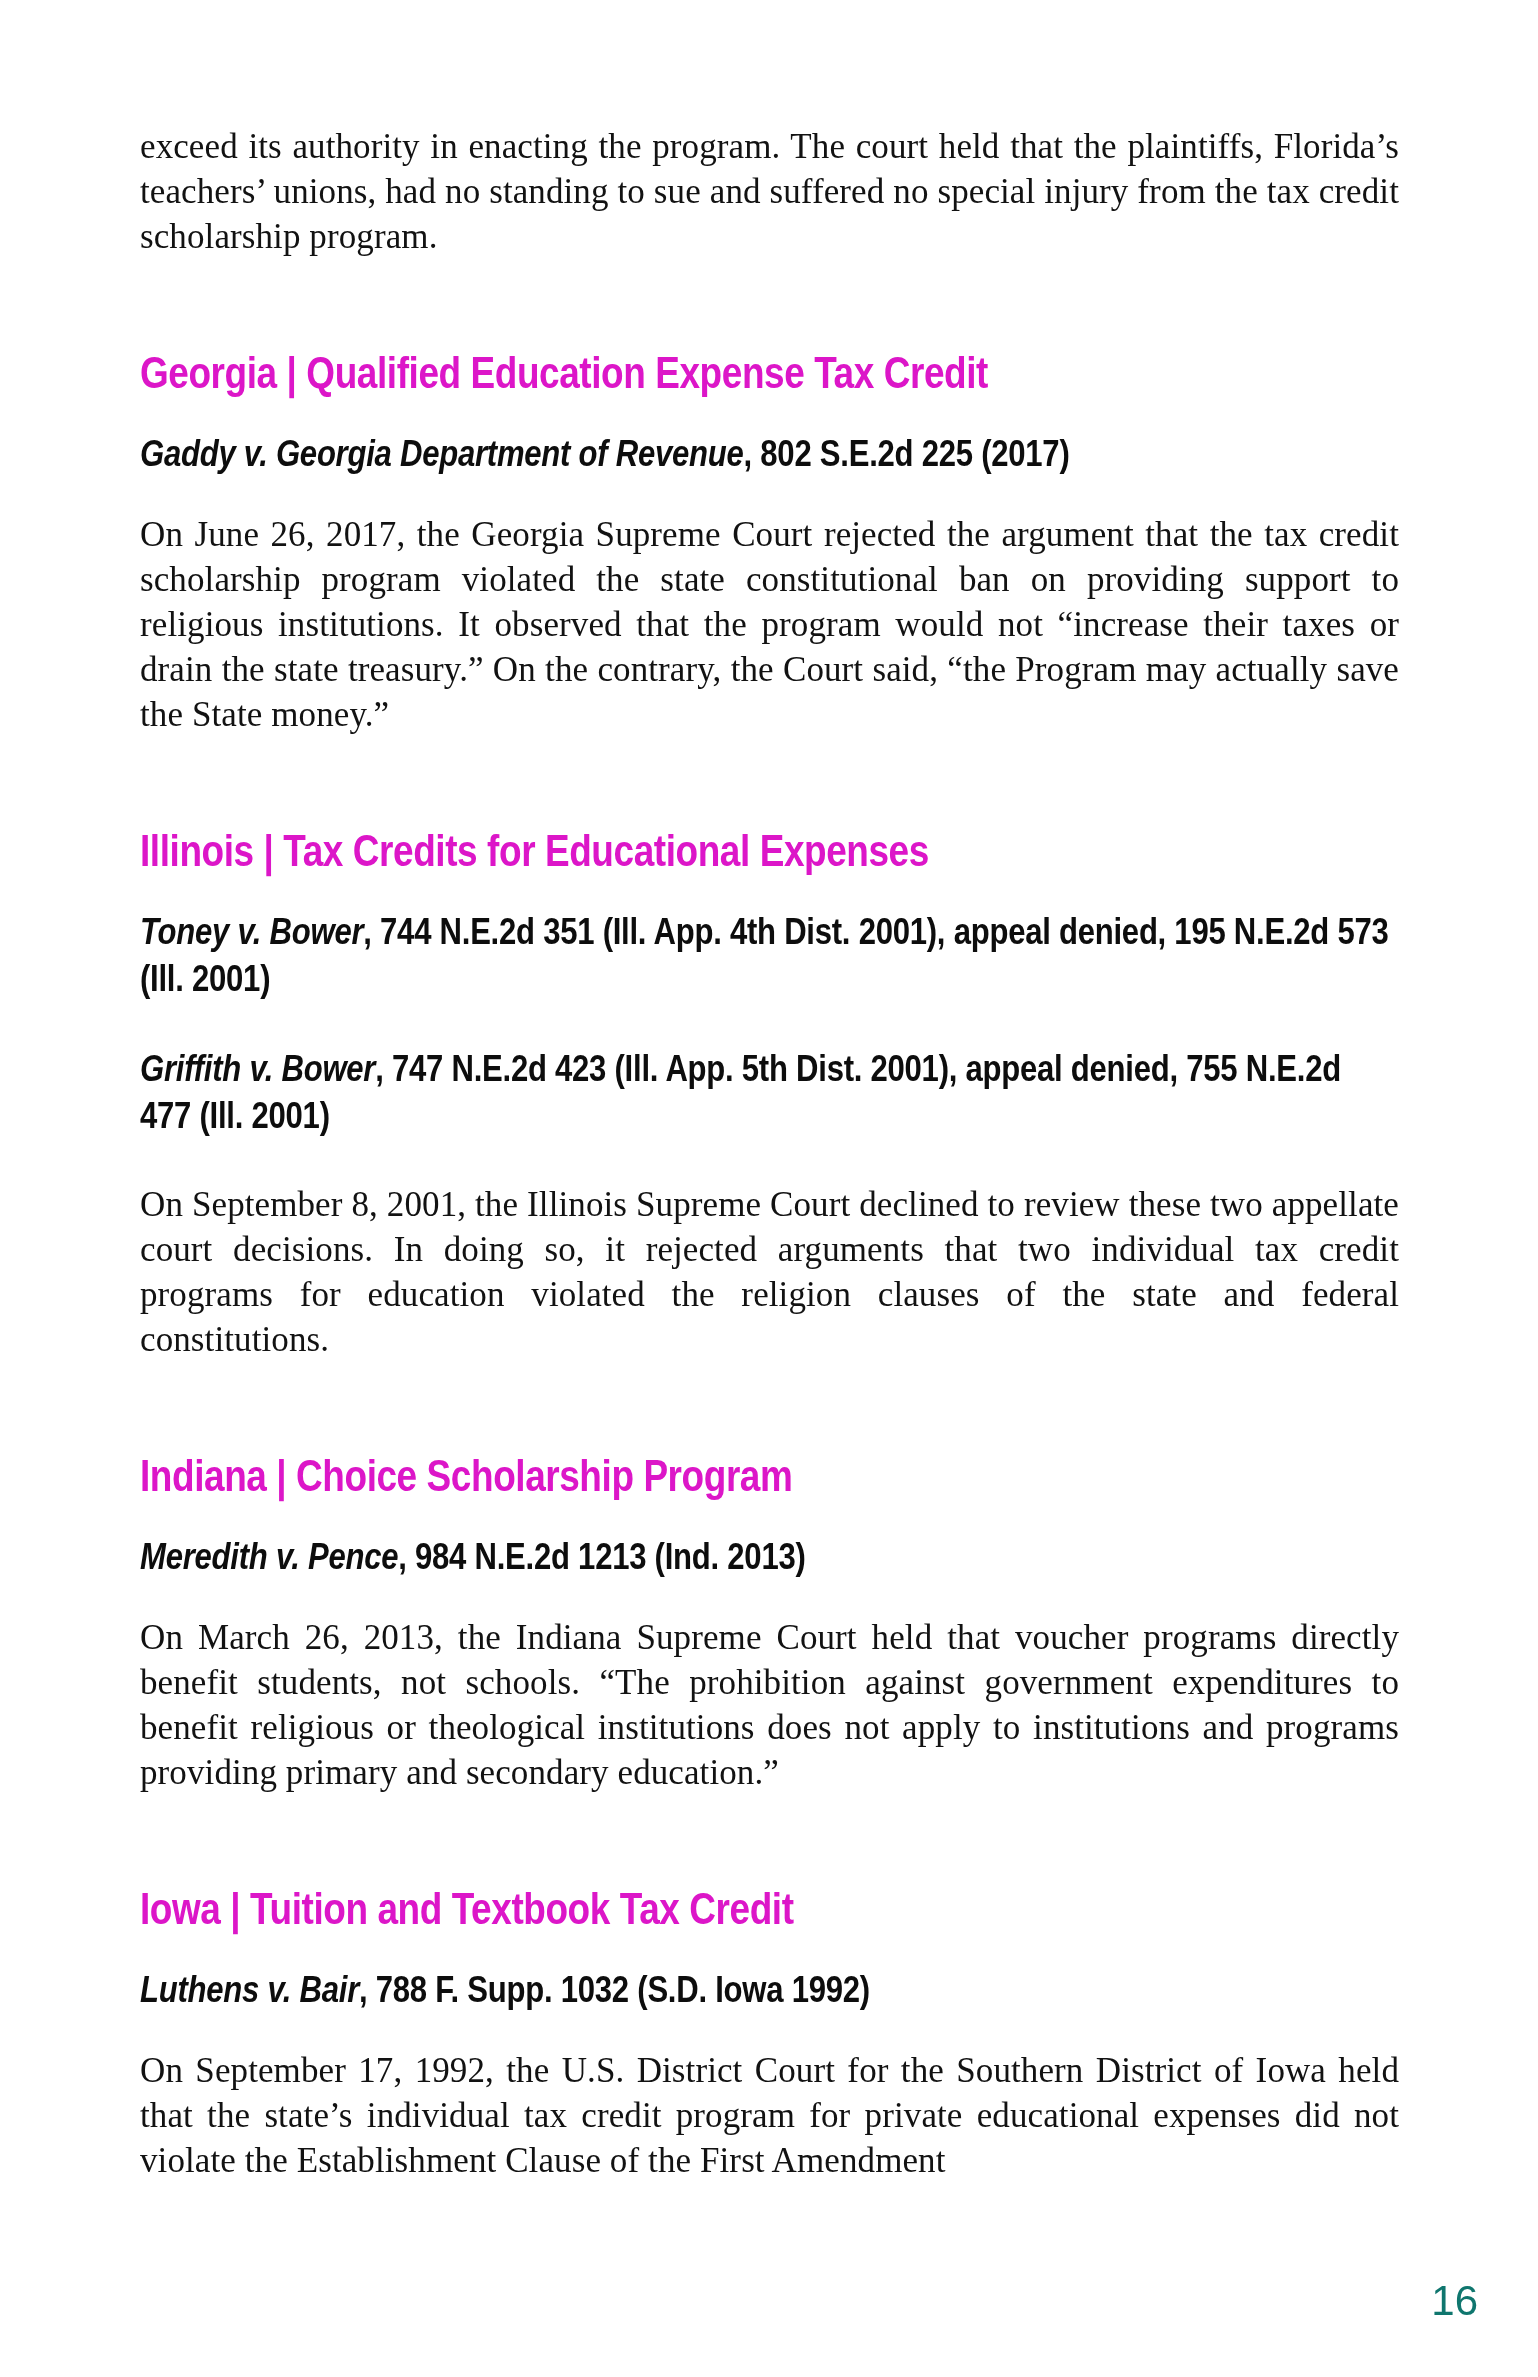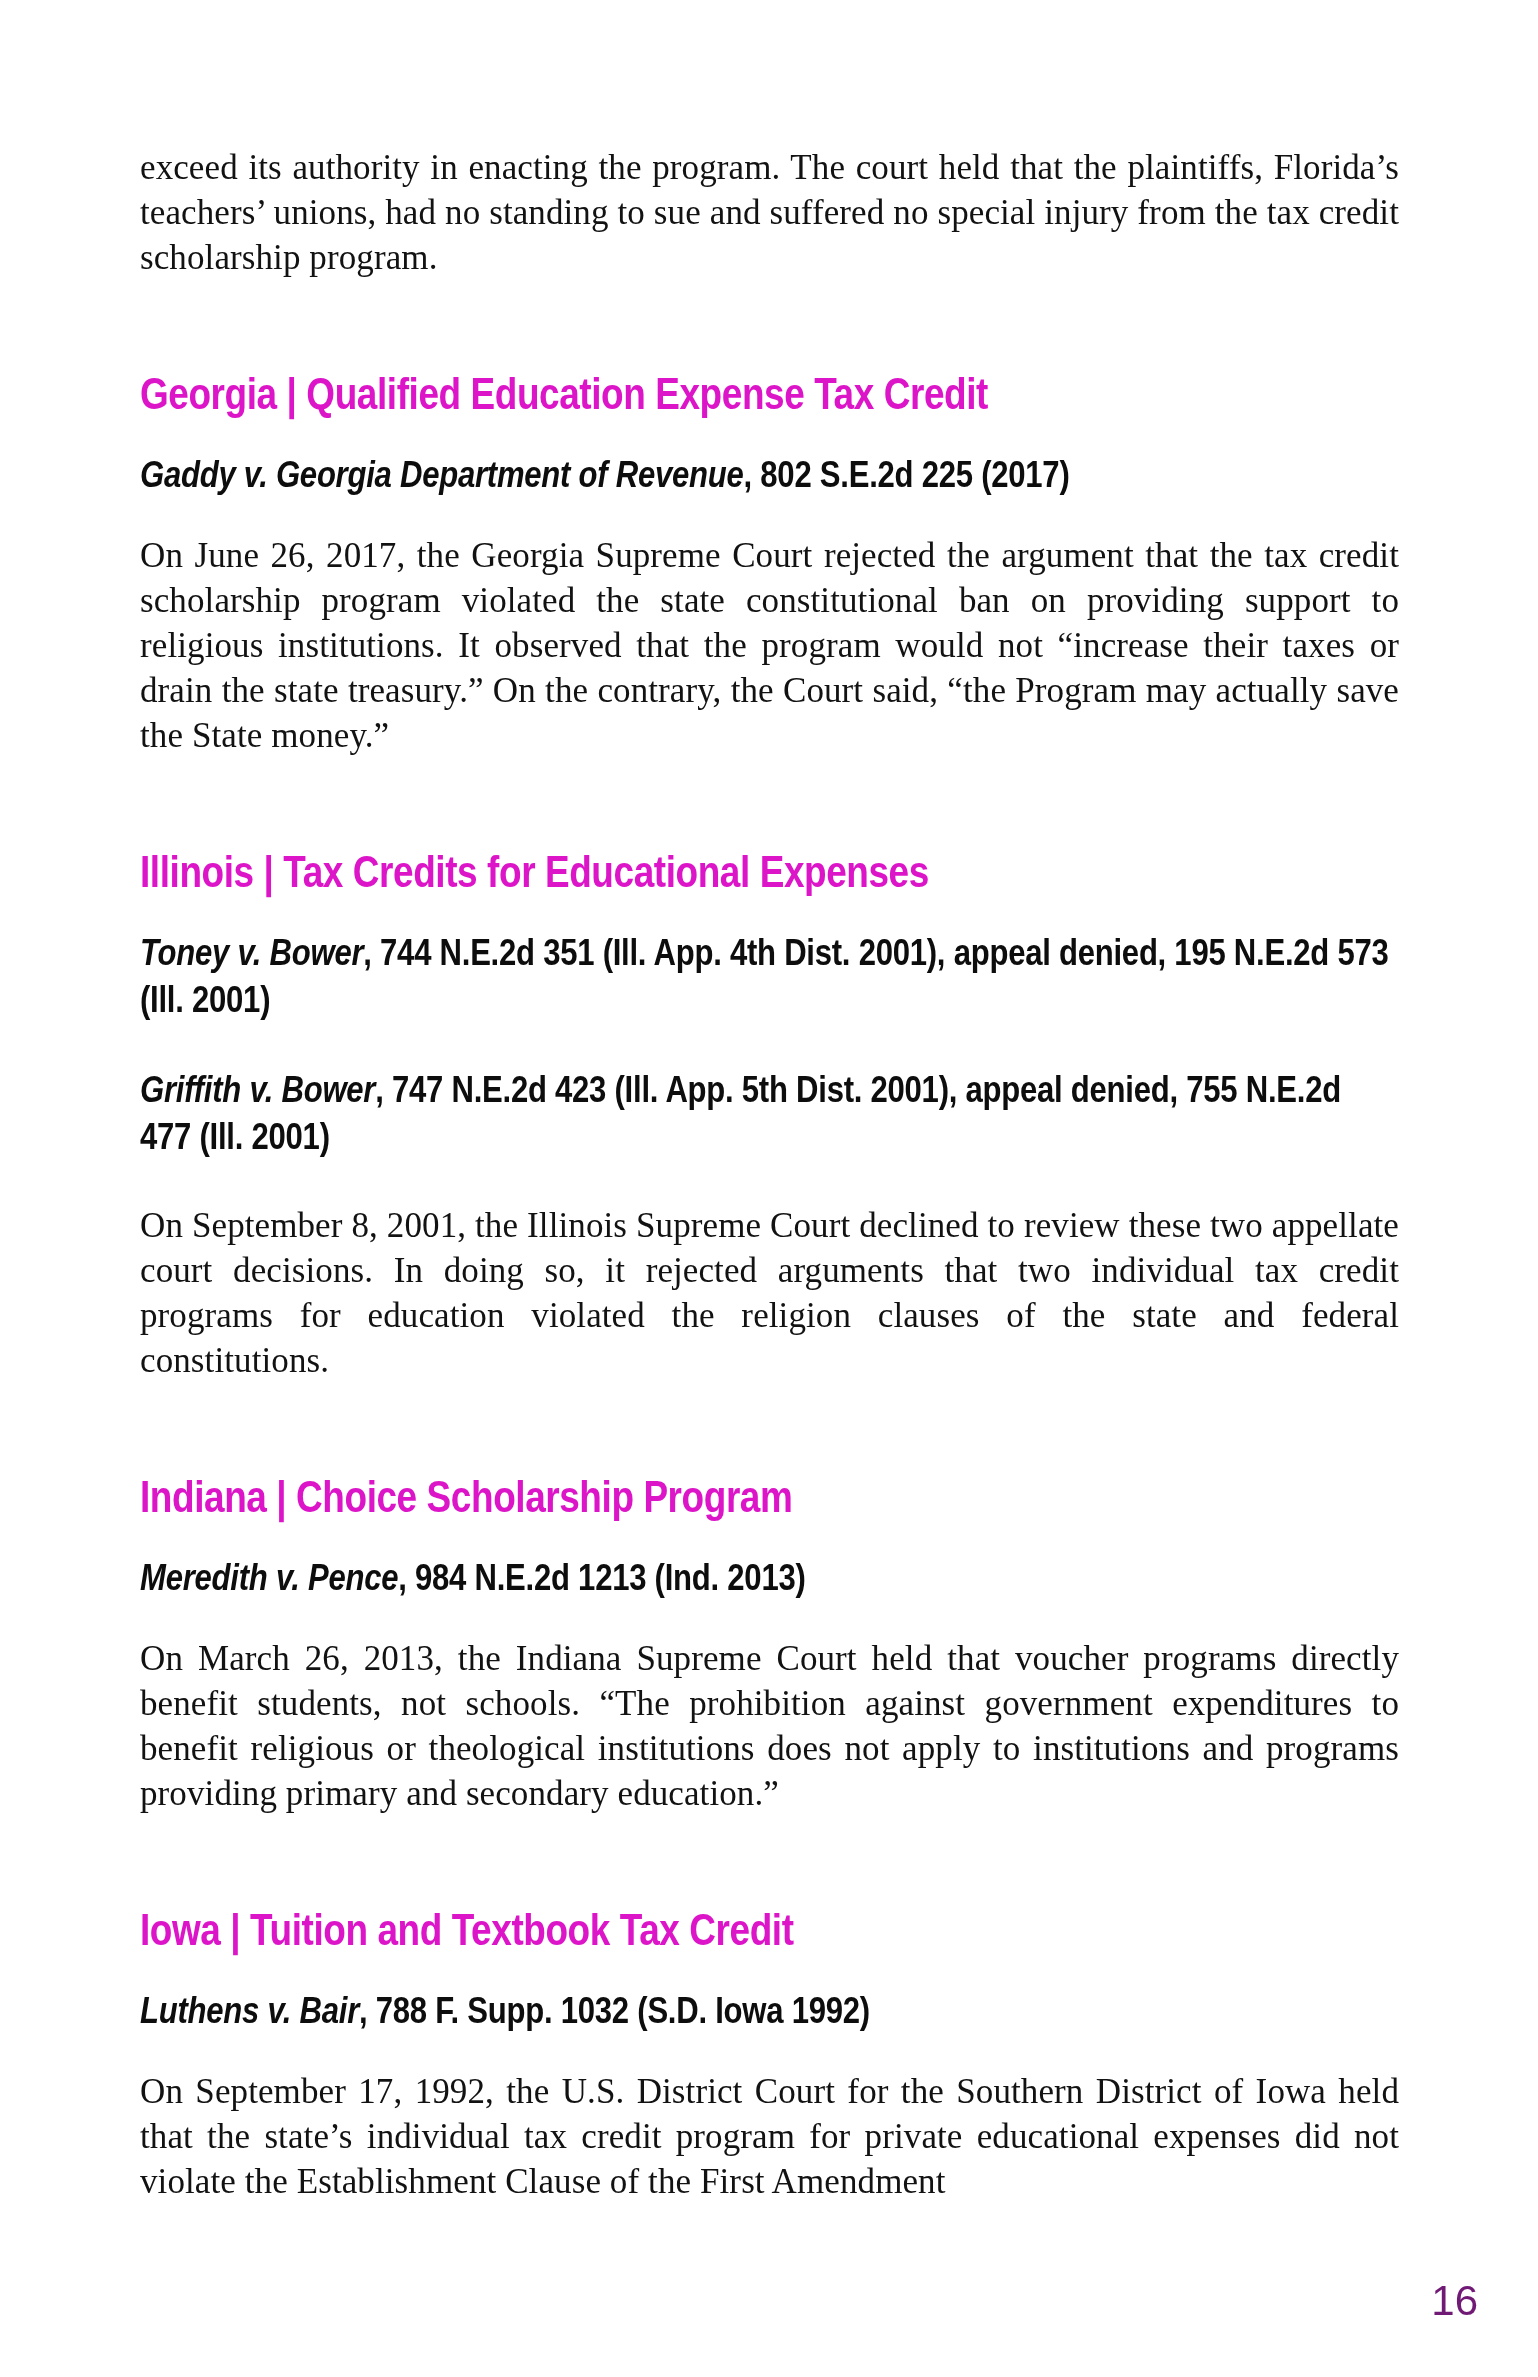--- a/index.html
+++ b/index.html
@@ -11,21 +11,21 @@
     height: 2377px;
     background: #ffffff;
     margin: 0 auto;
     overflow: hidden;
     font-family: "Liberation Serif", serif;
     color: #121212;
   }
   .content {
     position: absolute;
     left: 140px;
-    top: 145px;
+    top: 124px;
     width: 1259px;
   }
   .body-para {
     margin: 0;
     font-size: 35px;
     line-height: 45px;
     text-align: justify;
     letter-spacing: 0.1px;
     color: #121212;
   }
@@ -56,21 +56,21 @@
   .citation .case { font-style: italic; }
   .citation-group .citation { margin-bottom: 43px; }
   .para-after-citation { margin-top: 5.6px; }
   .page-number {
     position: absolute;
     right: 60px;
     top: 2278px;
     font-family: "Liberation Sans", sans-serif;
     font-size: 42px;
     line-height: 45px;
-    color: #701a75;
+    color: #0f766e;
   }
 </style>
 </head>
 <body>
 
 <div class="page">
   <div class="content">
 
     <p class="body-para">exceed its authority in enacting the program. The court held that the plaintiffs, Florida’s teachers’ unions, had no standing to sue and suffered no special injury from the tax credit scholarship program.</p>
 

